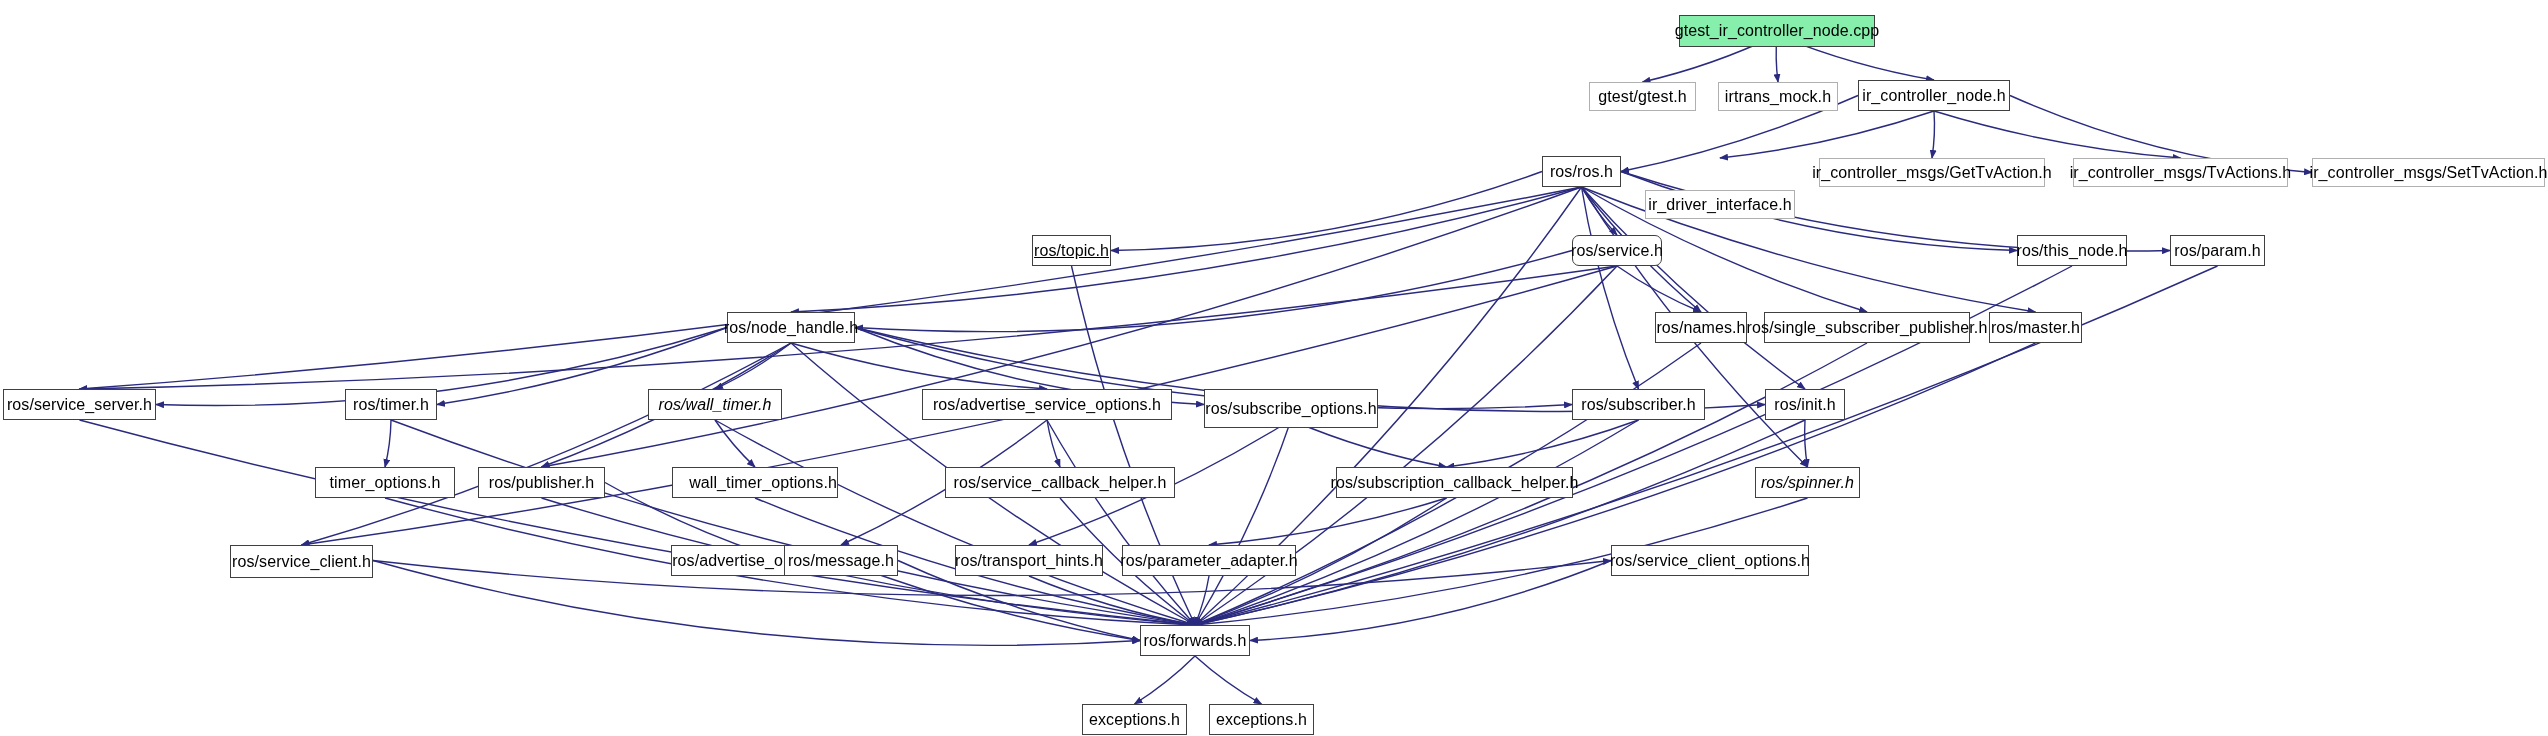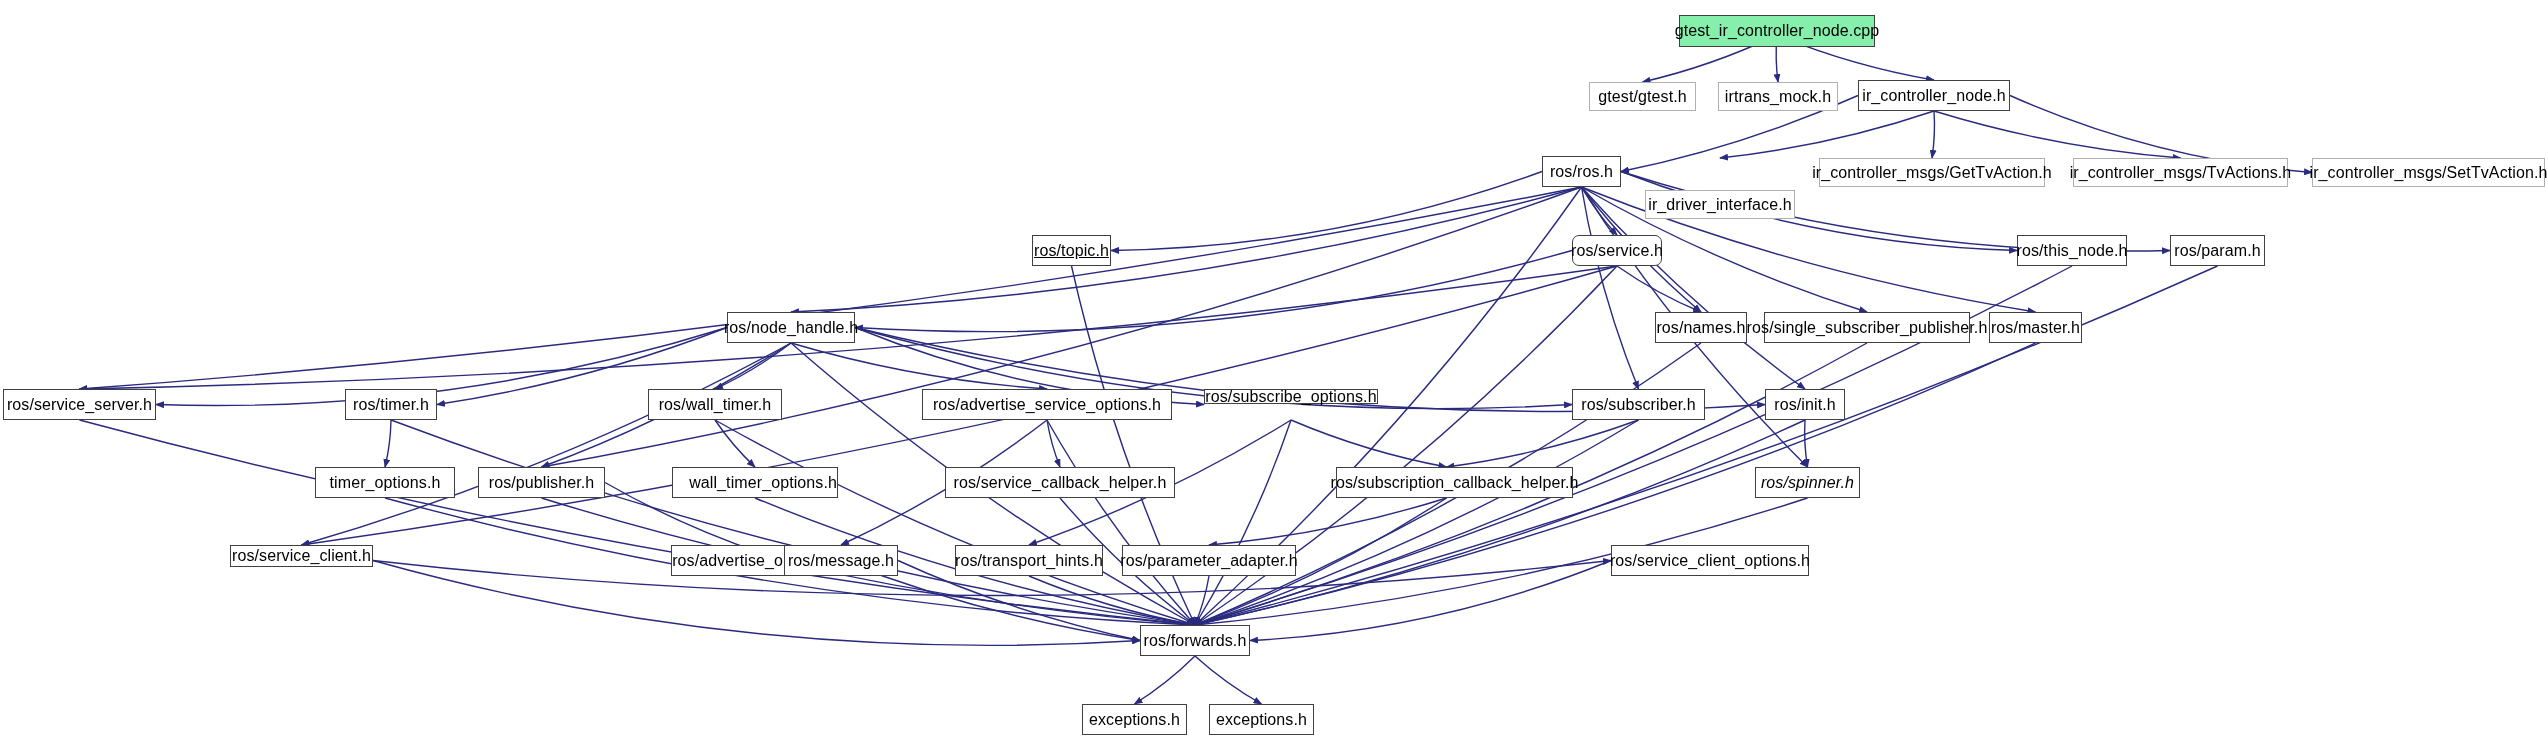--- a/index.html
+++ b/index.html
@@ -152,27 +152,27 @@
       </div>
       <div class="node strong" style="left: 1989px; top: 312px; width: 93px; height: 31px;">
         <span>ros/master.h</span>
       </div>
       <div class="node strong" style="left: 3px; top: 389px; width: 153px; height: 31px;">
         <span>ros/service_server.h</span>
       </div>
       <div class="node strong" style="left: 345px; top: 389px; width: 92px; height: 31px;">
         <span>ros/timer.h</span>
       </div>
-      <div class="node strong" style="left: 648px; top: 389px; width: 134px; height: 31px;">
+      <div class="node strong" style="left: 648px; top: 389px; width: 134px; height: 31px; font-style: italic;">
         <span>ros/wall_timer.h</span>
       </div>
       <div class="node strong" style="left: 922px; top: 389px; width: 250px; height: 31px;">
         <span>ros/advertise_service_options.h</span>
       </div>
-      <div class="node strong" style="left: 1204px; top: 389px; width: 174px; height: 15px; text-align: right;">
+      <div class="node strong" style="left: 1204px; top: 389px; width: 174px; height: 39px; text-align: right;">
         <span>ros/subscribe_options.h</span>
       </div>
       <div class="node strong" style="left: 1572px; top: 389px; width: 133px; height: 31px;">
         <span>ros/subscriber.h</span>
       </div>
       <div class="node strong" style="left: 1765px; top: 389px; width: 80px; height: 31px;">
         <span>ros/init.h</span>
       </div>
       <div class="node strong" style="left: 315px; top: 467px; width: 140px; height: 31px;">
         <span>timer_options.h</span>
@@ -185,21 +185,21 @@
       </div>
       <div class="node strong" style="left: 945px; top: 467px; width: 230px; height: 31px;">
         <span>ros/service_callback_helper.h</span>
       </div>
       <div class="node strong" style="left: 1336px; top: 467px; width: 237px; height: 31px;">
         <span>ros/subscription_callback_helper.h</span>
       </div>
       <div class="node strong" style="left: 1755px; top: 467px; width: 105px; height: 31px; font-style: italic;">
         <span>ros/spinner.h</span>
       </div>
-      <div class="node strong" style="left: 230px; top: 545px; width: 143px; height: 22px;">
+      <div class="node strong" style="left: 230px; top: 545px; width: 143px; height: 33px;">
         <span>ros/service_client.h</span>
       </div>
       <div class="node strong" style="left: 671px; top: 545px; width: 170px; height: 31px;">
         <span>ros/advertise_options.h</span>
       </div>
       <div class="node strong" style="left: 784px; top: 545px; width: 114px; height: 31px;">
         <span>ros/message.h</span>
       </div>
       <div class="node strong" style="left: 955px; top: 545px; width: 148px; height: 31px;">
         <span>ros/transport_hints.h</span>

